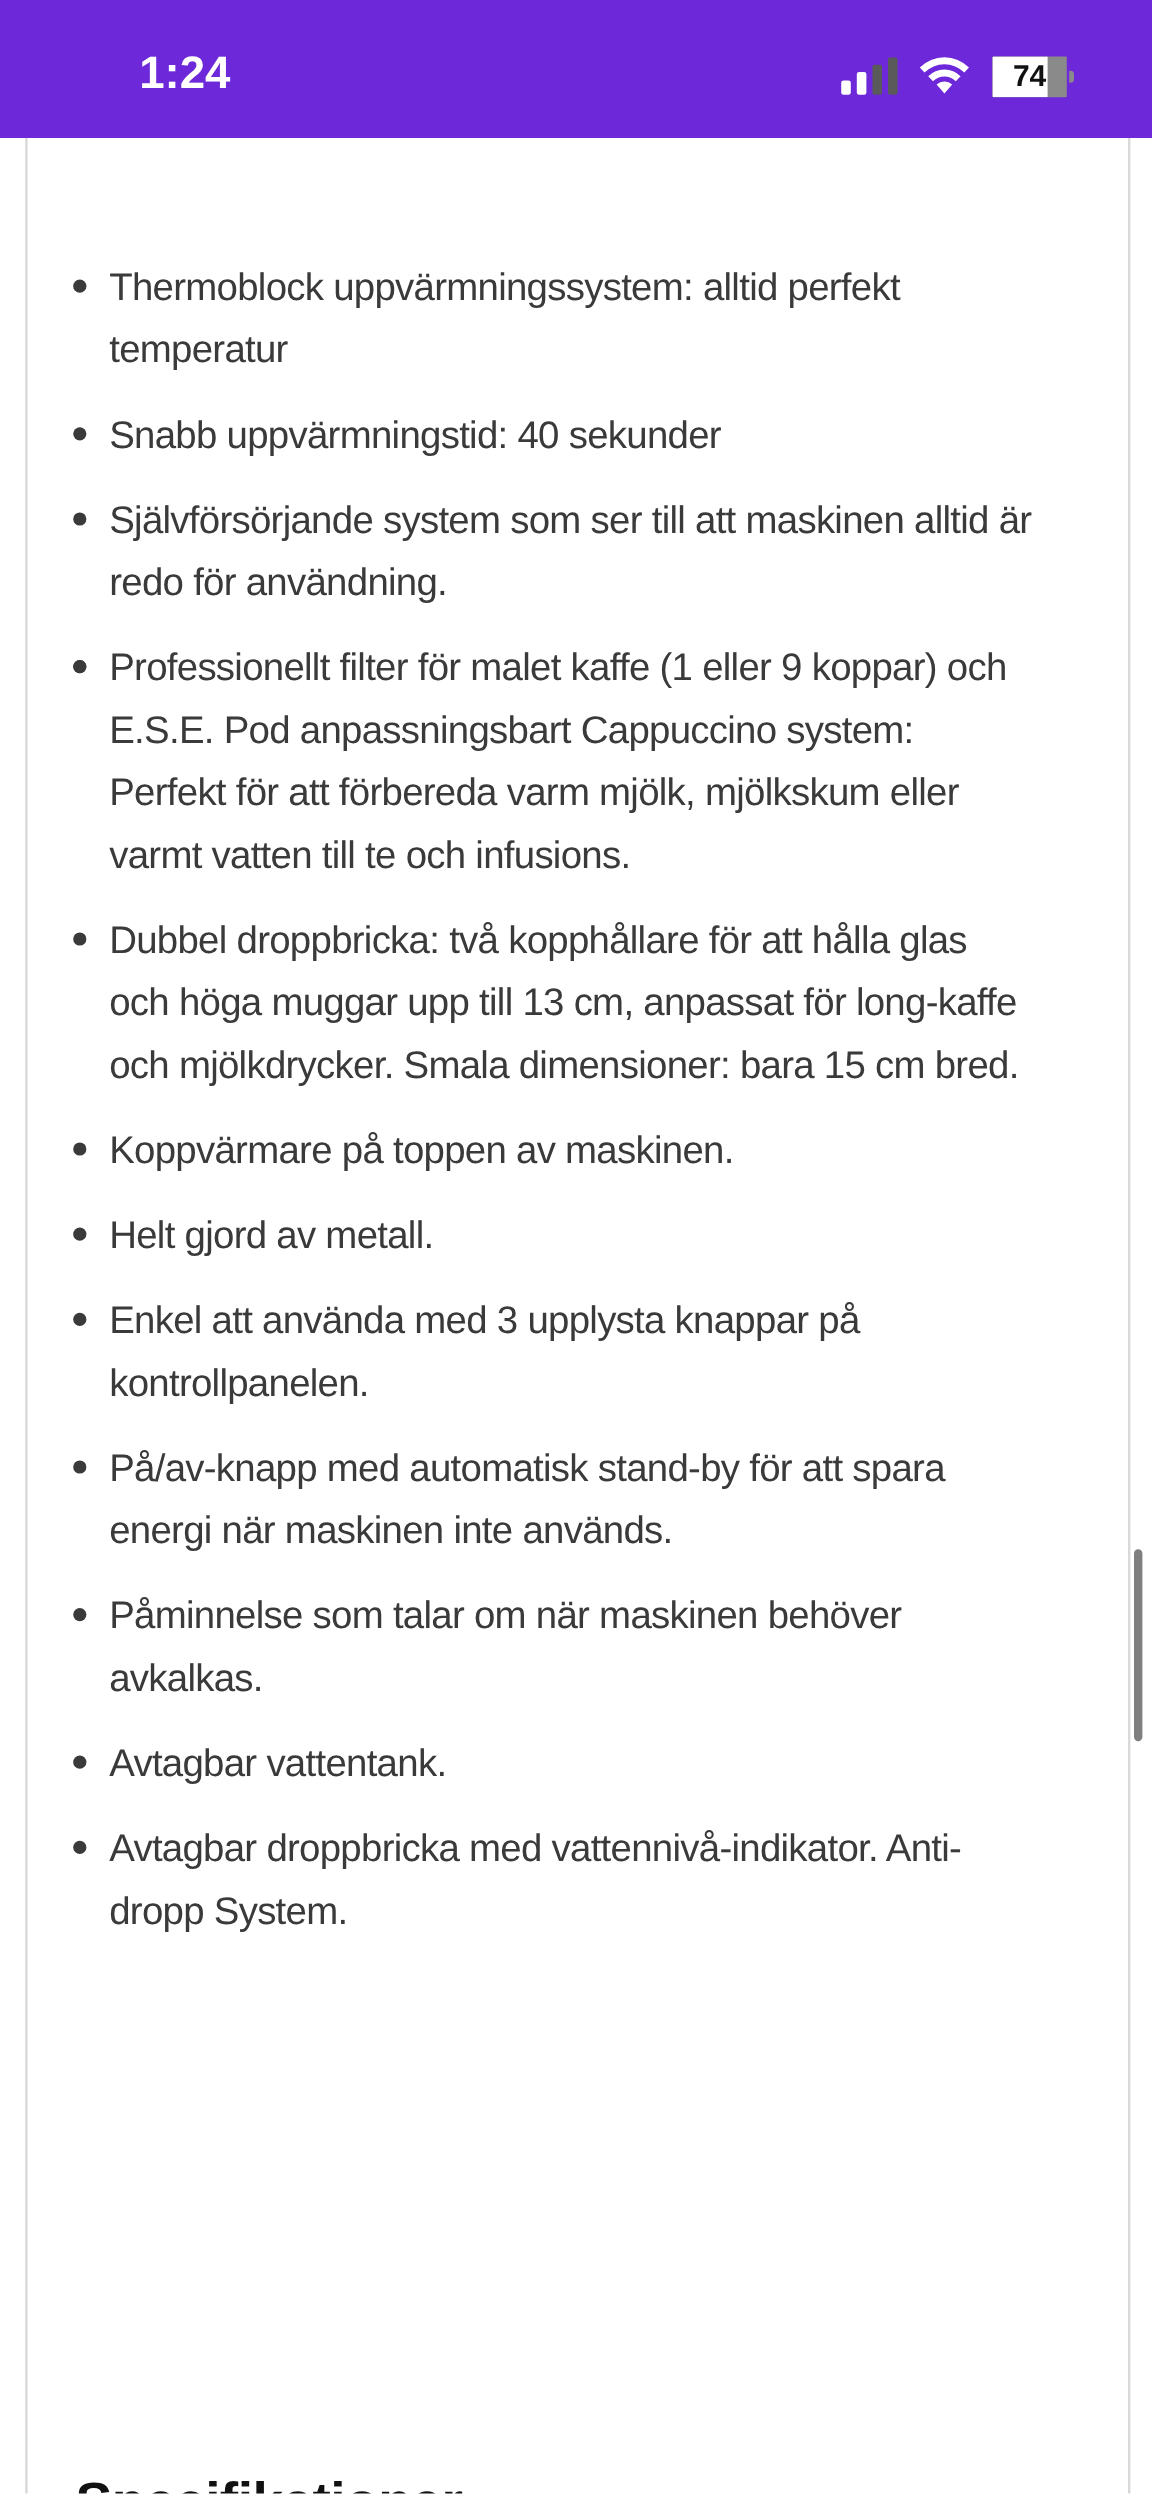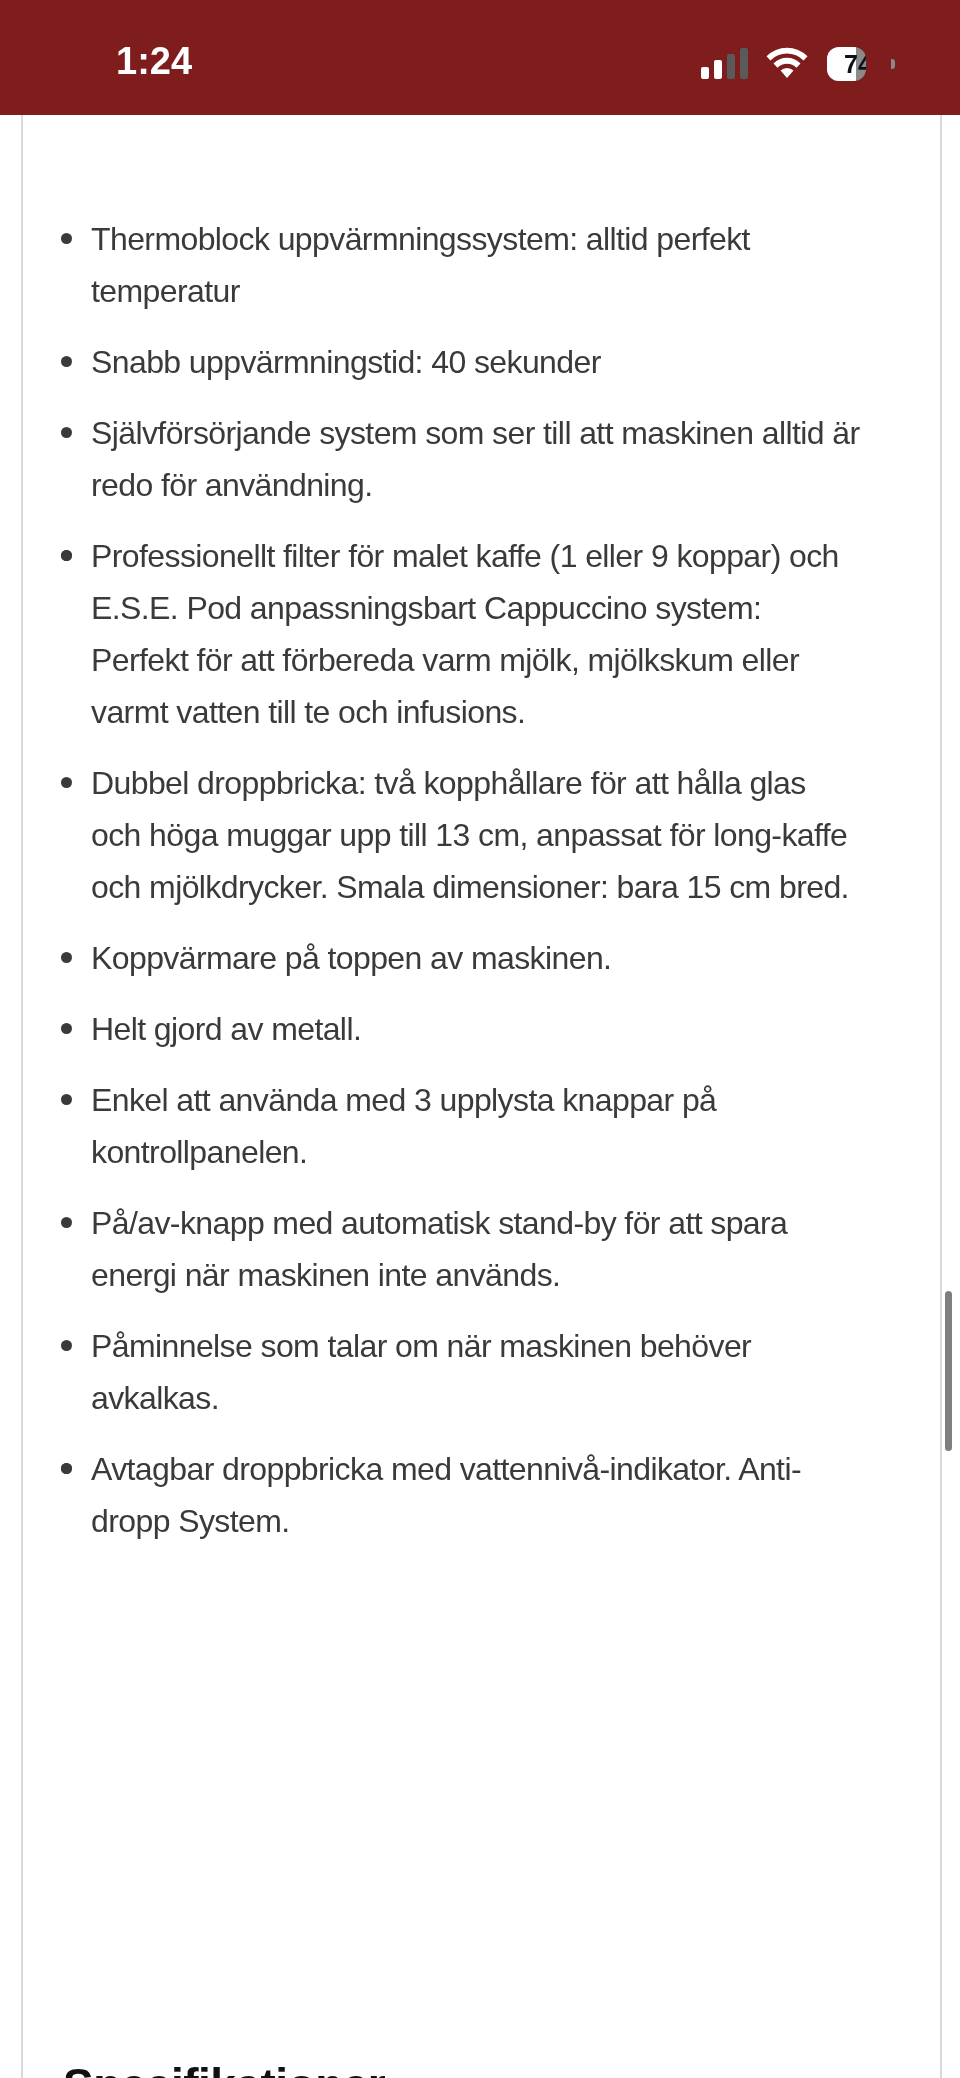--- a/index.html
+++ b/index.html
@@ -12,21 +12,21 @@
     height: 2078px;
     overflow: hidden;
     position: relative;
     font-family: "Liberation Sans", "DejaVu Sans", sans-serif;
   }
   .status-bar {
     position: absolute;
     left: 0; top: 0;
     width: 960px;
     height: 115px;
-    background: #7f1d1d;
+    background: #6d28d9;
   }
   .status-time {
     position: absolute;
     left: 116px;
     top: 40px;
     color: #ffffff;
     font-size: 38px;
     font-weight: bold;
     letter-spacing: 0px;
     font-family: "Liberation Sans", sans-serif;
@@ -54,23 +54,23 @@
   .battery {
     position: absolute;
     left: 827px;
     top: 47px;
     width: 70px;
     height: 34px;
   }
   .battery-body {
     position: absolute;
     left: 0; top: 0;
-    width: 39px;
-    height: 34px;
-    border-radius: 12px;
+    width: 62px;
+    height: 34px;
+    border-radius: 1px;
     background: #8a8a8a;
     overflow: hidden;
   }
   .battery-fill {
     position: absolute;
     left: 0; top: 0;
     height: 34px;
     background: #ffffff;
   }
   .battery-label {
@@ -225,20 +225,21 @@
     <li class="feature-item">
       <span class="bullet"></span>
       <span>På/av-knapp med automatisk stand-by för att spara energi när maskinen inte används.</span>
     </li>
     <li class="feature-item">
       <span class="bullet"></span>
       <span>Påminnelse som talar om när maskinen behöver avkalkas.</span>
     </li>
     <li class="feature-item">
       <span class="bullet"></span>
+      <span>Avtagbar vattentank.</span>
     </li>
     <li class="feature-item">
       <span class="bullet"></span>
       <span>Avtagbar droppbricka med vattennivå-indikator. Anti-dropp System.</span>
     </li>
   </ul>
 
   <h2 class="section-heading">Specifikationer</h2>
 </div>
 

